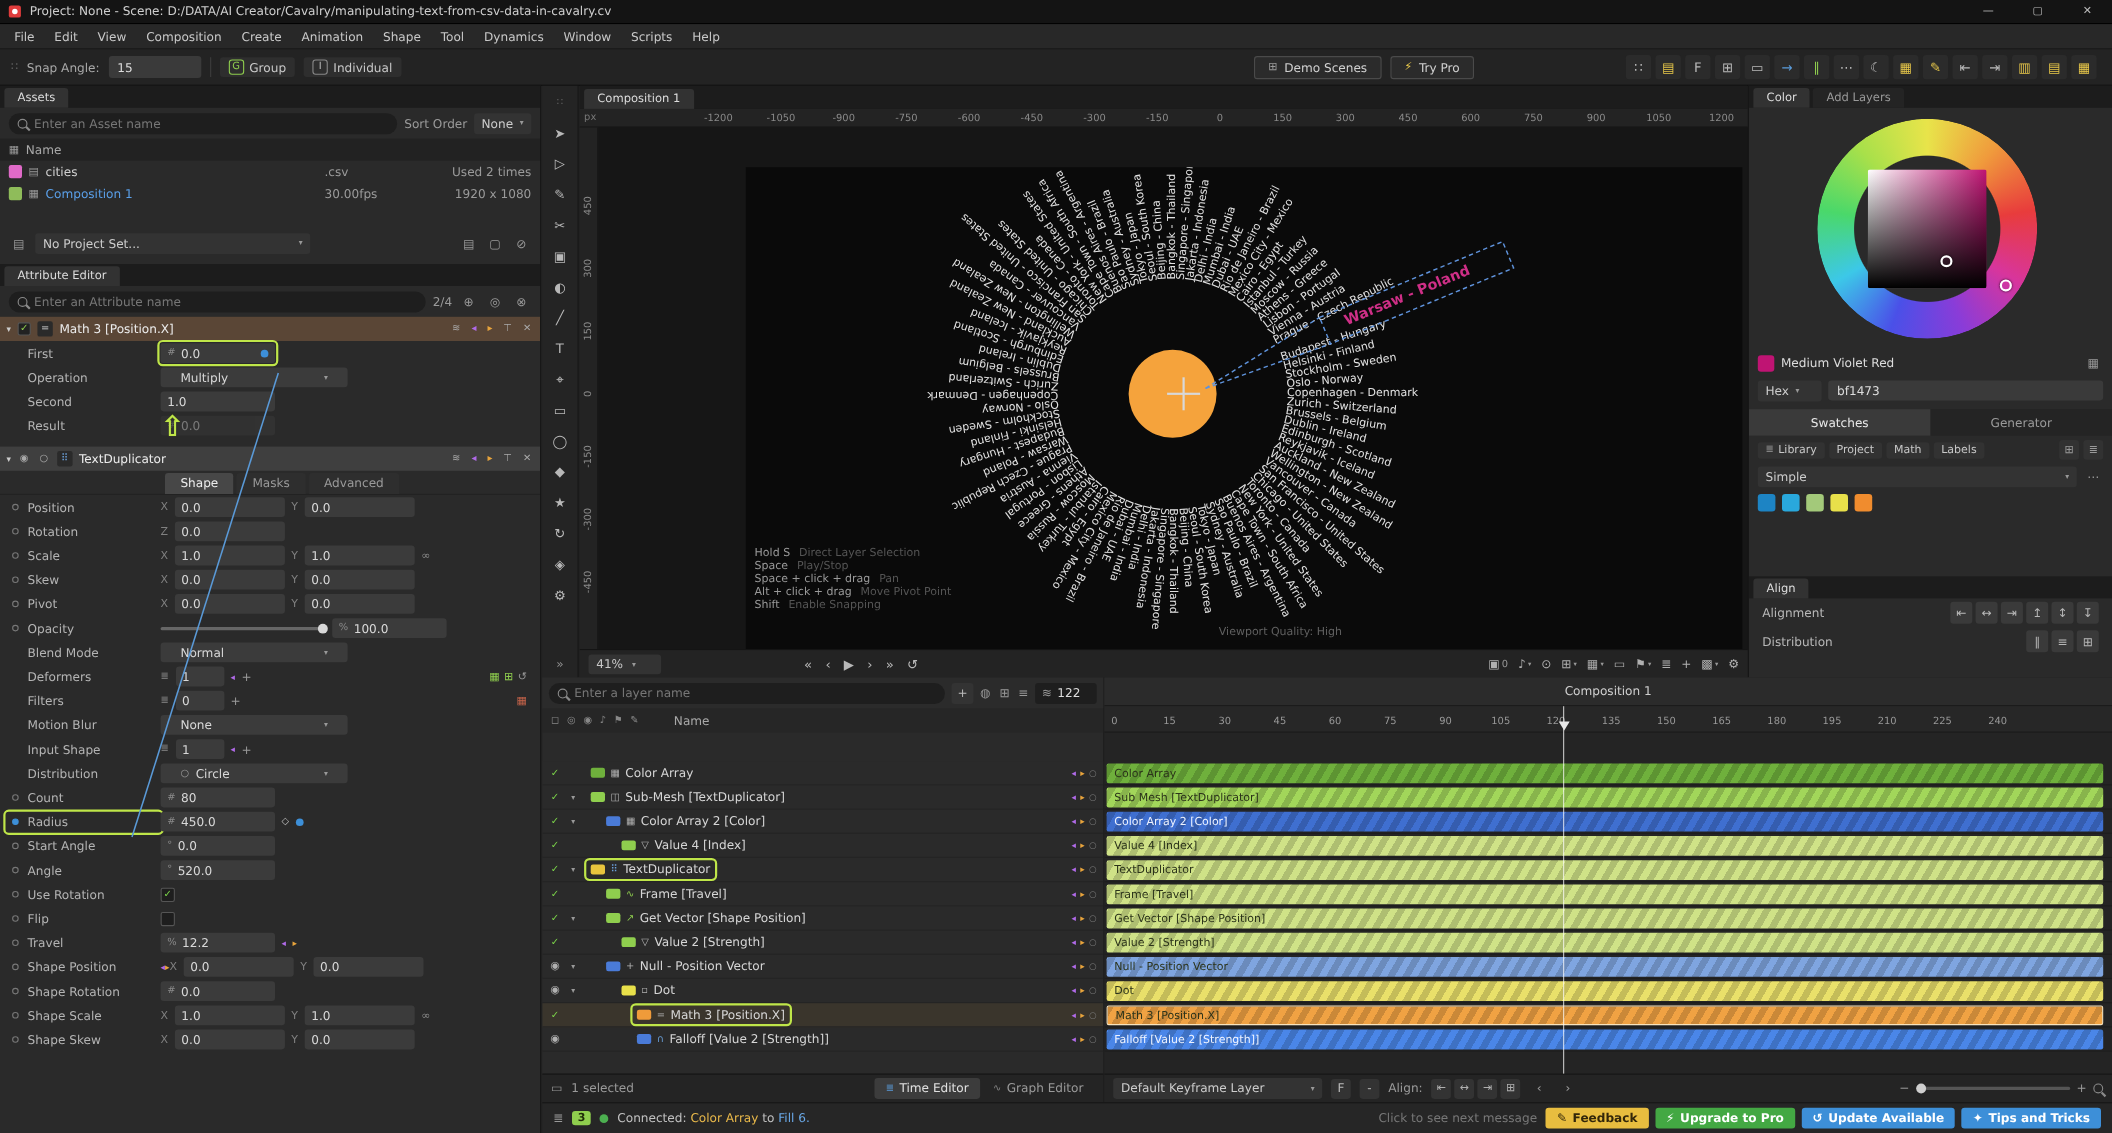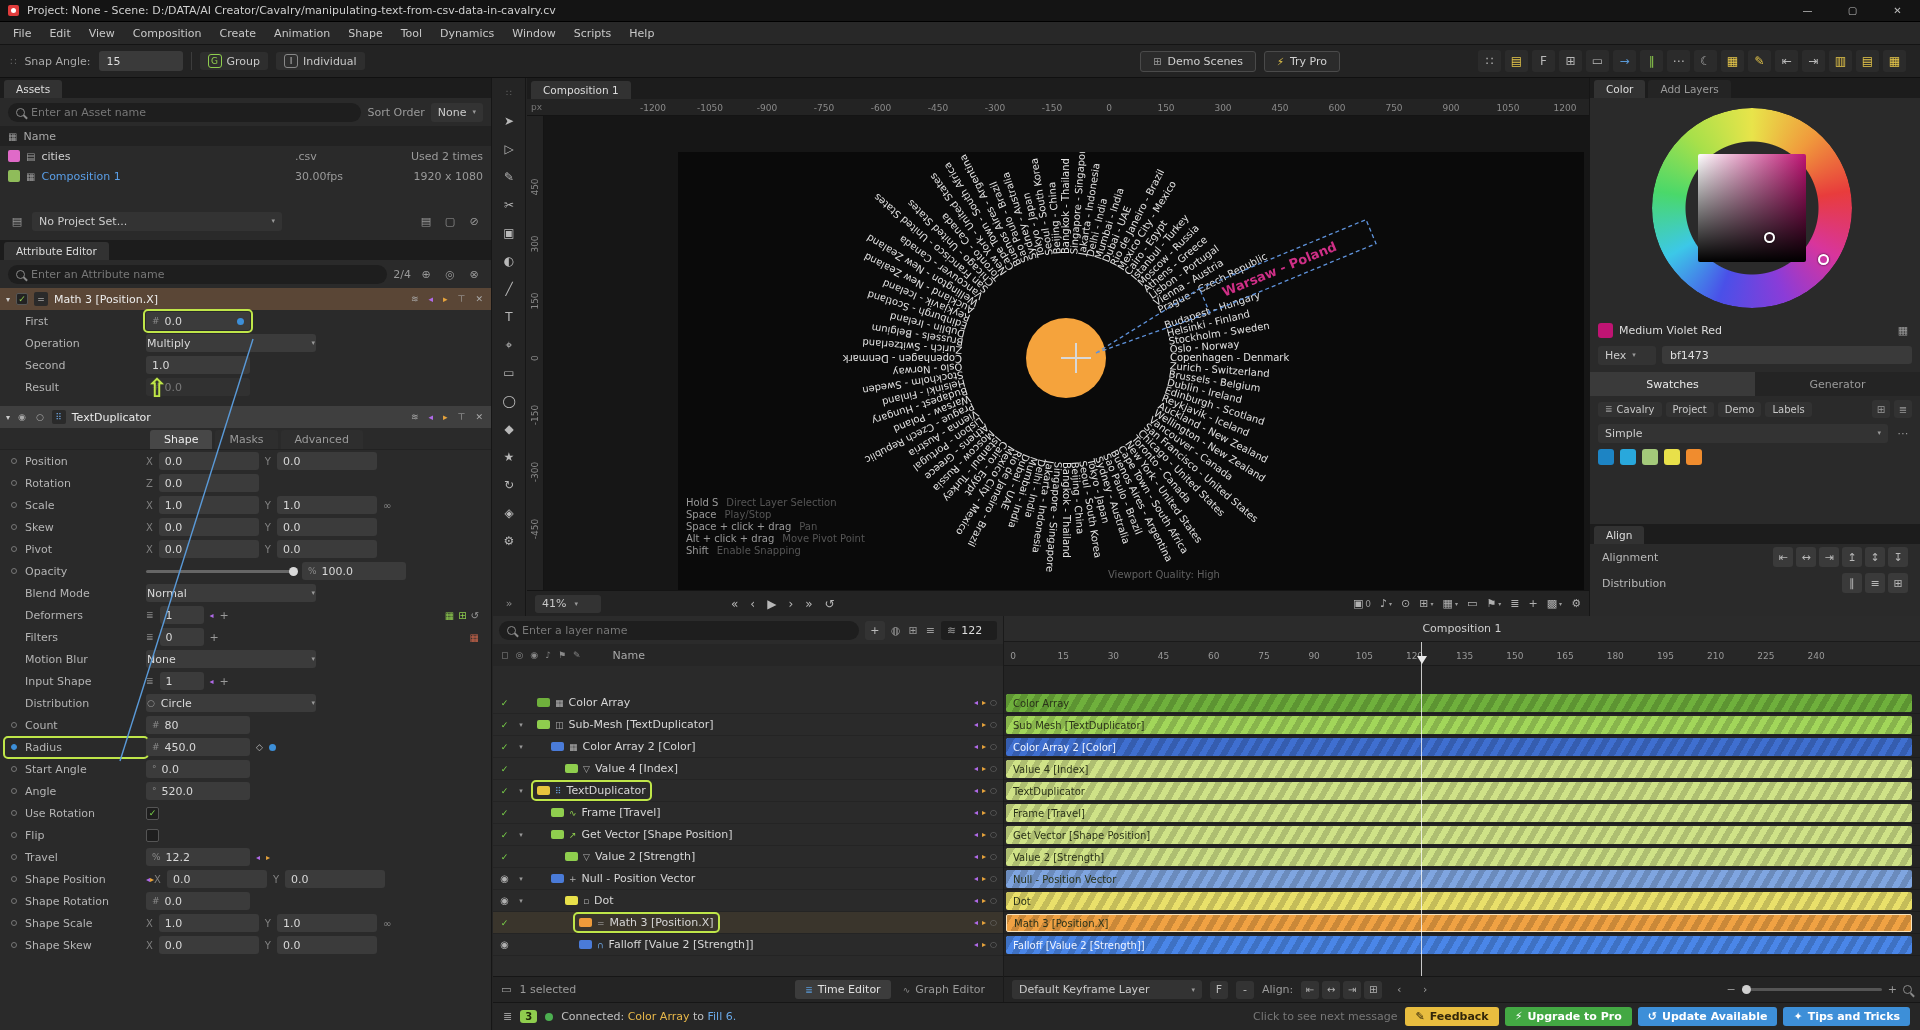--- a/index.html
+++ b/index.html
@@ -77,21 +77,21 @@
 .bullet-dot{width:6px;height:6px;border:1px solid #777;border-radius:50%}
 .bullet-dot.on{background:#3d8fd8;border-color:#3d8fd8}
 .attr-label{color:#b4b4b4;white-space:nowrap}
 .attr-controls{display:flex;align-items:center;gap:6px;flex:1;padding-right:8px}
 .num-field{width:104px;height:18px;background:#3b3b3b;border-radius:3px;display:flex;align-items:center;padding:0 6px;gap:5px}
 .num-field .pfx{color:#8a8a8a;font-size:9px}
 .num-field .val{color:#d8d8d8}
 .num-field.disabled{opacity:.45}
 .conn-dot,.dot-blue{width:7px;height:7px;background:#3d8fd8;border-radius:50%;flex:none}
 .conn-dot{margin-left:auto}
-.select-field{width:170px;height:18px;background:#3b3b3b;border-radius:3px;display:flex;align-items:center;padding:0 1px;gap:6px}
+.select-field{width:170px;height:18px;background:#3b3b3b;border-radius:3px;display:flex;align-items:center;padding:0 18px;gap:6px}
 .sel-ic{color:#9a9a9a;font-size:9px}
 .sel-val{flex:1;color:#d8d8d8}
 .axis{color:#808080;font-size:10px}
 .attr-controls .axis+.num-field{width:100px}
 .link{color:#8a8a8a;font-size:10px}
 .slider-track{width:150px;height:3px;background:#666;border-radius:2px;position:relative}
 .slider-handle{position:absolute;right:-2px;top:-3px;width:9px;height:9px;border-radius:50%;background:#d8d8d8}
 .cnt-ic{color:#8a8a8a;font-size:9px}
 .count-box{width:44px;height:18px;background:#3b3b3b;border-radius:3px;display:flex;align-items:center;padding:0 6px;color:#d8d8d8}
 .plus{color:#9a9a9a;font-size:11px}
@@ -1059,27 +1059,27 @@
         </span>
         <input class="hex-input" value="bf1473" style="">
       </div>
       <div class="subtabs">
         <span class="subtab active">Swatches</span>
         <span class="subtab">Generator</span>
       </div>
       <div class="row-line lib-row">
           <span class="lib-btn">
             <span class="lib-ic">≣</span>
-            <span>Cavalry</span>
+            <span>Library</span>
           </span>
           <span class="lib-btn">
             <span>Project</span>
           </span>
           <span class="lib-btn">
-            <span>Demo</span>
+            <span>Math</span>
           </span>
           <span class="lib-btn">
             <span>Labels</span>
           </span>
           <span class="ml-auto" style="display: flex; gap: 4px;">
             <span class="view-ic">⊞</span>
             <span class="view-ic">≣</span>
           </span>
         </div>
       <div class="row-line simple-row">

